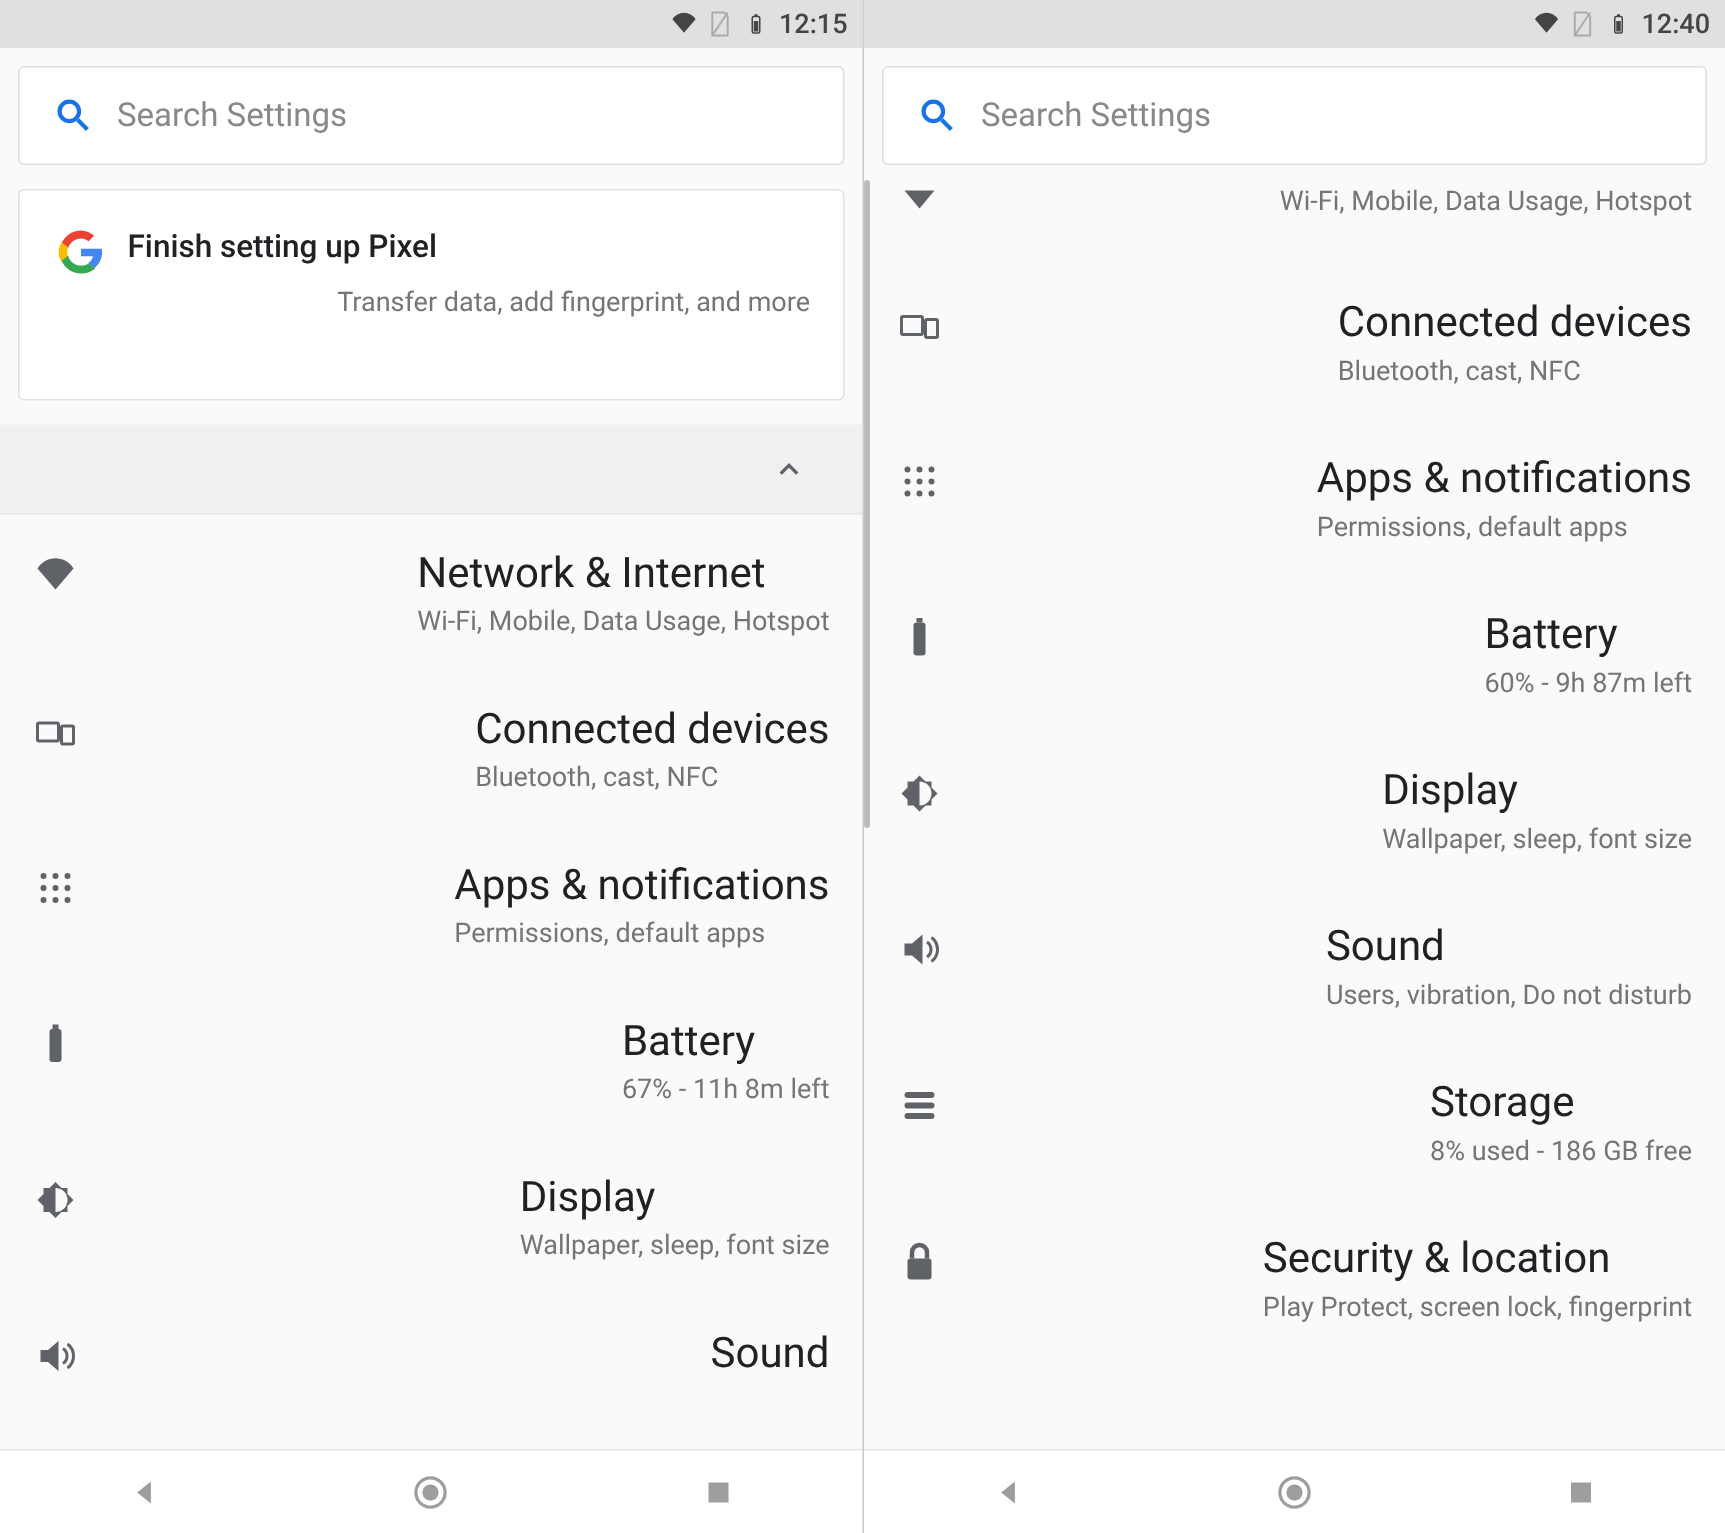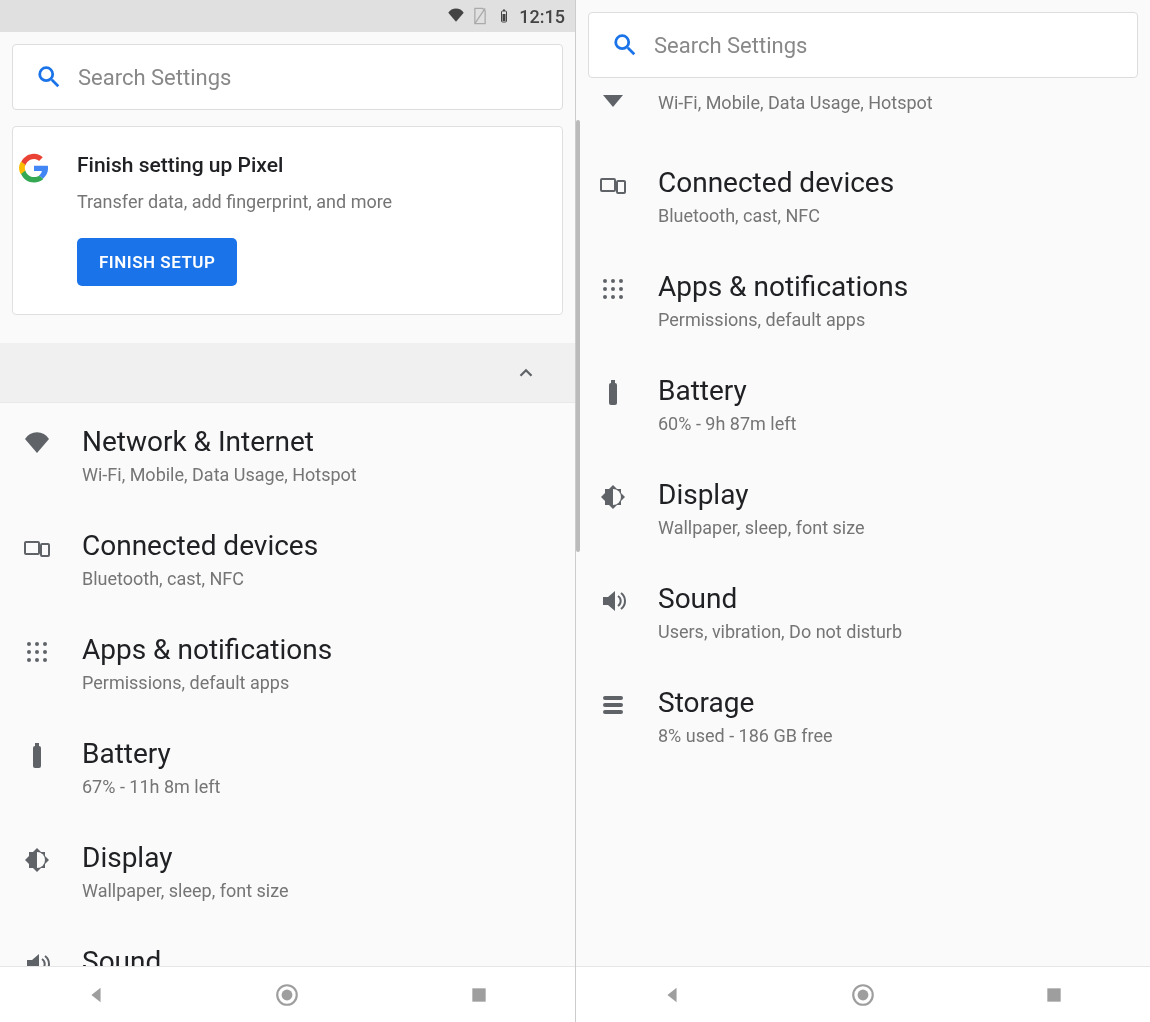--- a/index.html
+++ b/index.html
@@ -47,32 +47,32 @@
     display: flex;
     align-items: center;
     padding: 0 22px;
     gap: 15px;
   }
   .search-card .icon-slot { width: 28px; height: 28px; color: #1a73e8; display:flex; align-items:center; justify-content:center;}
   .search-card .placeholder { font-size: 22px; color: #888; }
 
   
   .setup-card {
-    margin: 4px 12px 28px 12px;
+    margin: 4px 12px 16px 12px;
     background: #fff;
     border: 1px solid #e0e0e0;
     border-radius: 4px;
-    padding: 26px 22px 28px 6px;
-    display: flex;
-    gap: 28px;
+    padding: 26px 22px 28px 26px;
+    display: flex;
+    gap: 16px;
   }
   .setup-card .g-logo { width: 30px; height: 30px; flex-shrink: 0; }
   .setup-card .body { flex: 1; }
   .setup-card .title { font-size: 21px; color: #202124; font-weight: 500; margin-bottom: 14px; }
-  .setup-card .sub { font-size: 18px; color: #757575; margin-bottom: 26px; }
+  .setup-card .sub { font-size: 18px; color: #757575; margin-bottom: 26px; text-align: right; }
   .setup-card .btn {
     display: inline-block;
     background: #1a73e8;
     color: #fff;
     font-size: 17px;
     font-weight: 600;
     letter-spacing: 0.5px;
     padding: 14px 22px;
     border-radius: 5px;
   }
@@ -99,20 +99,21 @@
     background: rgba(0,0,0,0.25);
     border-radius: 2px;
   }
 
   
   .item {
     display: flex;
     align-items: flex-start;
     padding: 22px 22px 22px 22px;
     gap: 30px;
+    justify-content: space-between;
   }
   .item .icon-slot {
     width: 30px;
     height: 30px;
     margin-top: 4px;
     color: #5f6368;
     display: flex;
     align-items: center;
     justify-content: center;
     flex-shrink: 0;
@@ -239,21 +240,20 @@
       <svg viewBox="0 0 48 48" width="30" height="30">
         <path fill="#EA4335" d="M24 9.5c3.9 0 6.6 1.7 8.1 3.1l5.9-5.9C34.3 3.3 29.7 1 24 1 14.8 1 6.9 6.6 3.3 14.7l6.9 5.4C12 14 17.5 9.5 24 9.5z"></path>
         <path fill="#4285F4" d="M46.5 24.5c0-1.6-.1-2.8-.4-4H24v8.1h12.7c-.5 3-2.3 5.6-5 7.4l6.7 5.2C43 37.2 46.5 31.5 46.5 24.5z"></path>
         <path fill="#FBBC05" d="M10.2 28.9c-.6-1.6-.9-3.3-.9-5s.3-3.4.9-5l-6.9-5.4C1.2 17 0 20.4 0 24s1.2 7 3.3 10.4l6.9-5.5z"></path>
         <path fill="#34A853" d="M24 47c6.1 0 11.2-2 14.9-5.5l-6.7-5.2c-1.9 1.3-4.5 2.2-8.2 2.2-6.5 0-12-4.5-13.8-10.6l-6.9 5.5C6.9 41.4 14.8 47 24 47z"></path>
       </svg>
     </div>
     <div class="body">
       <div class="title">Finish setting up Pixel</div>
       <div class="sub">Transfer data, add fingerprint, and more</div>
-      <div class="btn">FINISH SETUP</div>
     </div>
   </div>
 
   <div class="collapse-row">
     <span>
       <svg width="22" height="22" viewBox="0 0 24 24">
           <path d="M6 15 L12 9 L18 15" fill="none" stroke="#5f6368" stroke-width="2.5"></path>
         </svg>
     </span>
   </div>
@@ -340,20 +340,38 @@
       </span>
     <span class="nav-btn">
         <svg width="20" height="20" viewBox="0 0 24 24">
           <rect x="4" y="4" width="16" height="16" fill="currentColor"></rect>
         </svg>
       </span>
   </div>
 </div>
 
 <div class="pane">
+  <div class="status-bar">
+    <span class="ic">
+        <svg width="18" height="18" viewBox="0 0 28 28">
+          <use href="#i-wifi"></use>
+        </svg>
+      </span>
+    <span class="ic" style="color:#aaa">
+        <svg width="18" height="18" viewBox="0 0 28 28">
+          <use href="#i-sim"></use>
+        </svg>
+      </span>
+    <span class="ic">
+        <svg width="14" height="18" viewBox="0 0 28 28">
+          <use href="#i-batt-stat"></use>
+        </svg>
+      </span>
+    <span>12:40</span>
+  </div>
 
   <div class="search-card">
     <span class="icon-slot">
         <svg width="26" height="26" viewBox="0 0 28 28">
           <use href="#i-search"></use>
         </svg>
       </span>
     <span class="placeholder">Search Settings</span>
   </div>
 
@@ -429,20 +447,31 @@
         <span class="icon-slot">
           <svg width="28" height="28" viewBox="0 0 28 28">
             <use href="#i-storage"></use>
           </svg>
         </span>
         <div class="texts">
           <div class="title">Storage</div>
           <div class="sub">8% used - 186 GB free</div>
         </div>
       </div>
+      <div class="item">
+        <span class="icon-slot">
+          <svg width="28" height="28" viewBox="0 0 28 28">
+            <use href="#i-lock"></use>
+          </svg>
+        </span>
+        <div class="texts">
+          <div class="title">Security &amp; location</div>
+          <div class="sub">Play Protect, screen lock, fingerprint</div>
+        </div>
+      </div>
     </div>
 
   <div class="nav-bar">
     <span class="nav-btn">
         <svg width="22" height="22" viewBox="0 0 24 24">
           <path d="M17 4 L7 12 L17 20 Z" fill="currentColor"></path>
         </svg>
       </span>
     <span class="nav-btn">
         <svg width="26" height="26" viewBox="0 0 24 24">

